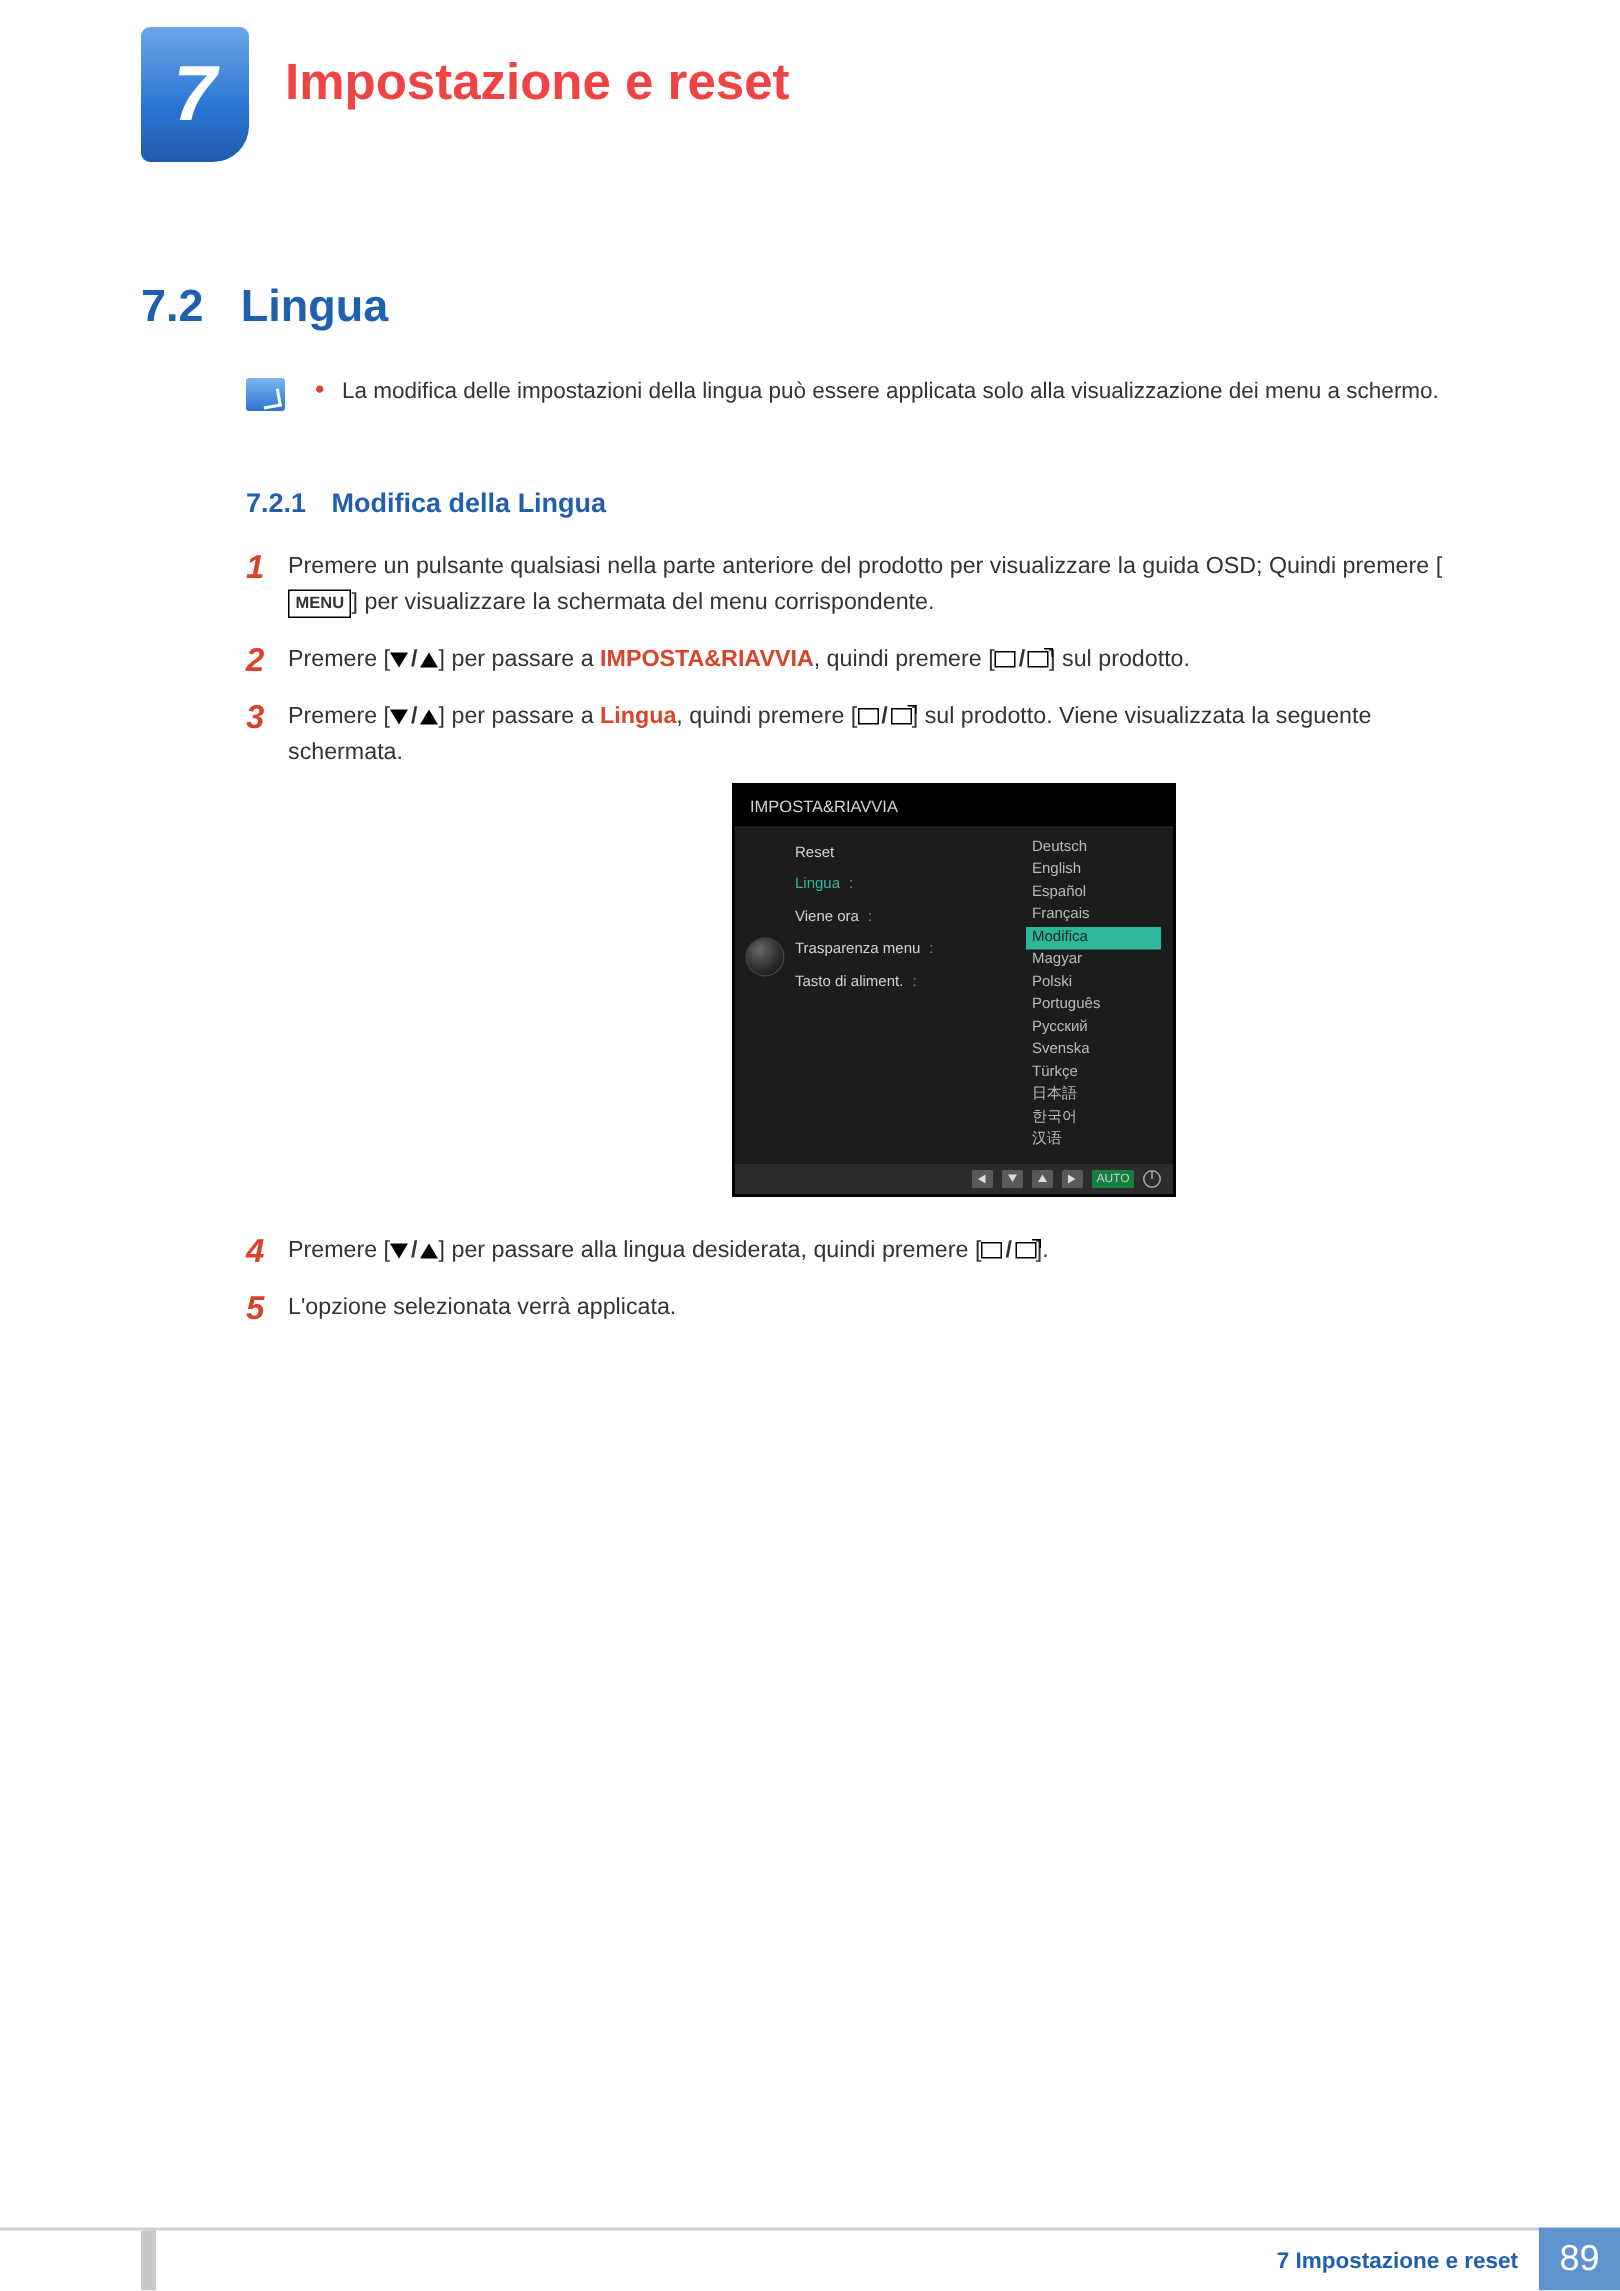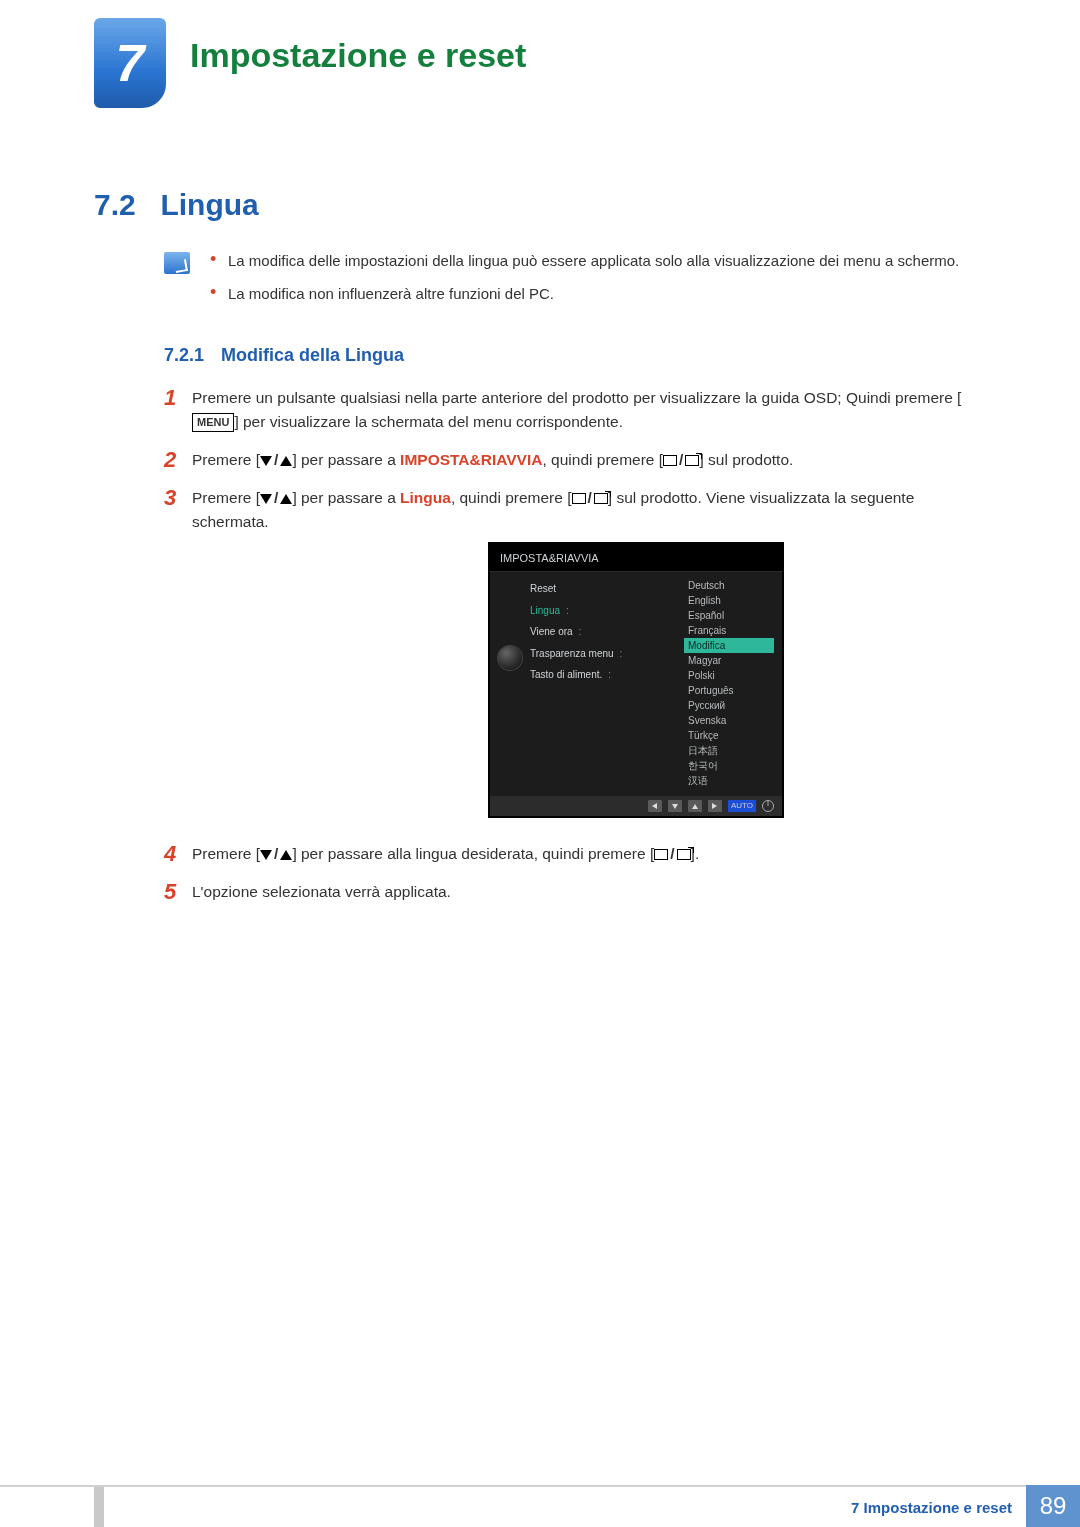--- a/index.html
+++ b/index.html
@@ -28,21 +28,21 @@
     font-size: 52px;
     font-weight: bold;
     font-style: italic;
   }
   .chapter-title {
     position: absolute;
     left: 190px;
     top: 36px;
     font-size: 34px;
     font-weight: bold;
-    color: #15803d;
+    color: #ef4444;
   }
   .content {
     position: absolute;
     left: 94px;
     top: 188px;
     width: 880px;
   }
   .section-num {
     display: inline-block;
     color: #205fad;
@@ -79,21 +79,21 @@
     border-bottom: 2px solid #fff;
     transform: rotate(-10deg);
   }
   .note-list { list-style: none; font-size: 15px; line-height: 1.5; }
   .note-list li { position: relative; padding-left: 18px; margin-bottom: 10px; }
   .note-list li::before {
     content: "•"; position: absolute; left: 0; top: 0;
     color: #d8432a; font-size: 18px; line-height: 1;
   }
   .subsection {
-    margin-top: 30px;
+    margin-top: 42px;
     margin-left: 70px;
     font-size: 18px;
     font-weight: bold;
     color: #205fad;
   }
   .subsection-num { margin-right: 12px; }
   .steps { margin-top: 20px; margin-left: 70px; }
   .step { display: flex; margin-bottom: 14px; }
   .step-num {
     color: #d8432a;
@@ -205,21 +205,21 @@
   .osd-chip {
     width: 14px; height: 12px;
     background: #5a5a5a;
     border-radius: 1px;
     display:flex; align-items:center; justify-content:center;
   }
   .osd-chip.tri-d::after { content:""; width:0;height:0;border-left:3px solid transparent;border-right:3px solid transparent;border-top:5px solid #ddd; }
   .osd-chip.tri-u::after { content:""; width:0;height:0;border-left:3px solid transparent;border-right:3px solid transparent;border-bottom:5px solid #ddd; }
   .osd-chip.tri-l::after { content:""; width:0;height:0;border-top:3px solid transparent;border-bottom:3px solid transparent;border-right:5px solid #ddd; }
   .osd-chip.tri-r::after { content:""; width:0;height:0;border-top:3px solid transparent;border-bottom:3px solid transparent;border-left:5px solid #ddd; }
-  .osd-auto { font-size:8px; color:#ccc; padding:0 3px; background:#1d4ed8; height:12px; line-height:12px; border-radius:1px; }
+  .osd-auto { font-size:8px; color:#ccc; padding:0 3px; background:#15803d; height:12px; line-height:12px; border-radius:1px; }
   .osd-power { width:12px;height:12px;border-radius:50%;border:1px solid #aaa;position:relative; }
   .osd-power::after{content:"";position:absolute;left:50%;top:-1px;width:1px;height:6px;background:#aaa;transform:translateX(-50%);}
 
   
   .footer {
     position: absolute;
     bottom: 0; left: 0; right: 0;
     height: 42px;
     display:flex;
     justify-content:flex-end;
@@ -254,21 +254,20 @@
   <div>
     <span class="section-num">7.2</span>
     <span class="section-title">Lingua</span>
   </div>
 
 
   <div class="note-block">
     <div class="note-icon"></div>
     <ul class="note-list">
       <li>La modifica delle impostazioni della lingua può essere applicata solo alla visualizzazione dei menu a schermo.</li>
-      <li>La modifica non influenzerà altre funzioni del PC.</li>
     </ul>
   </div>
 
   <div class="subsection">
     <span class="subsection-num">7.2.1</span>
     <span>Modifica della Lingua</span>
   </div>
 
   <div class="steps">
     <div class="step">

